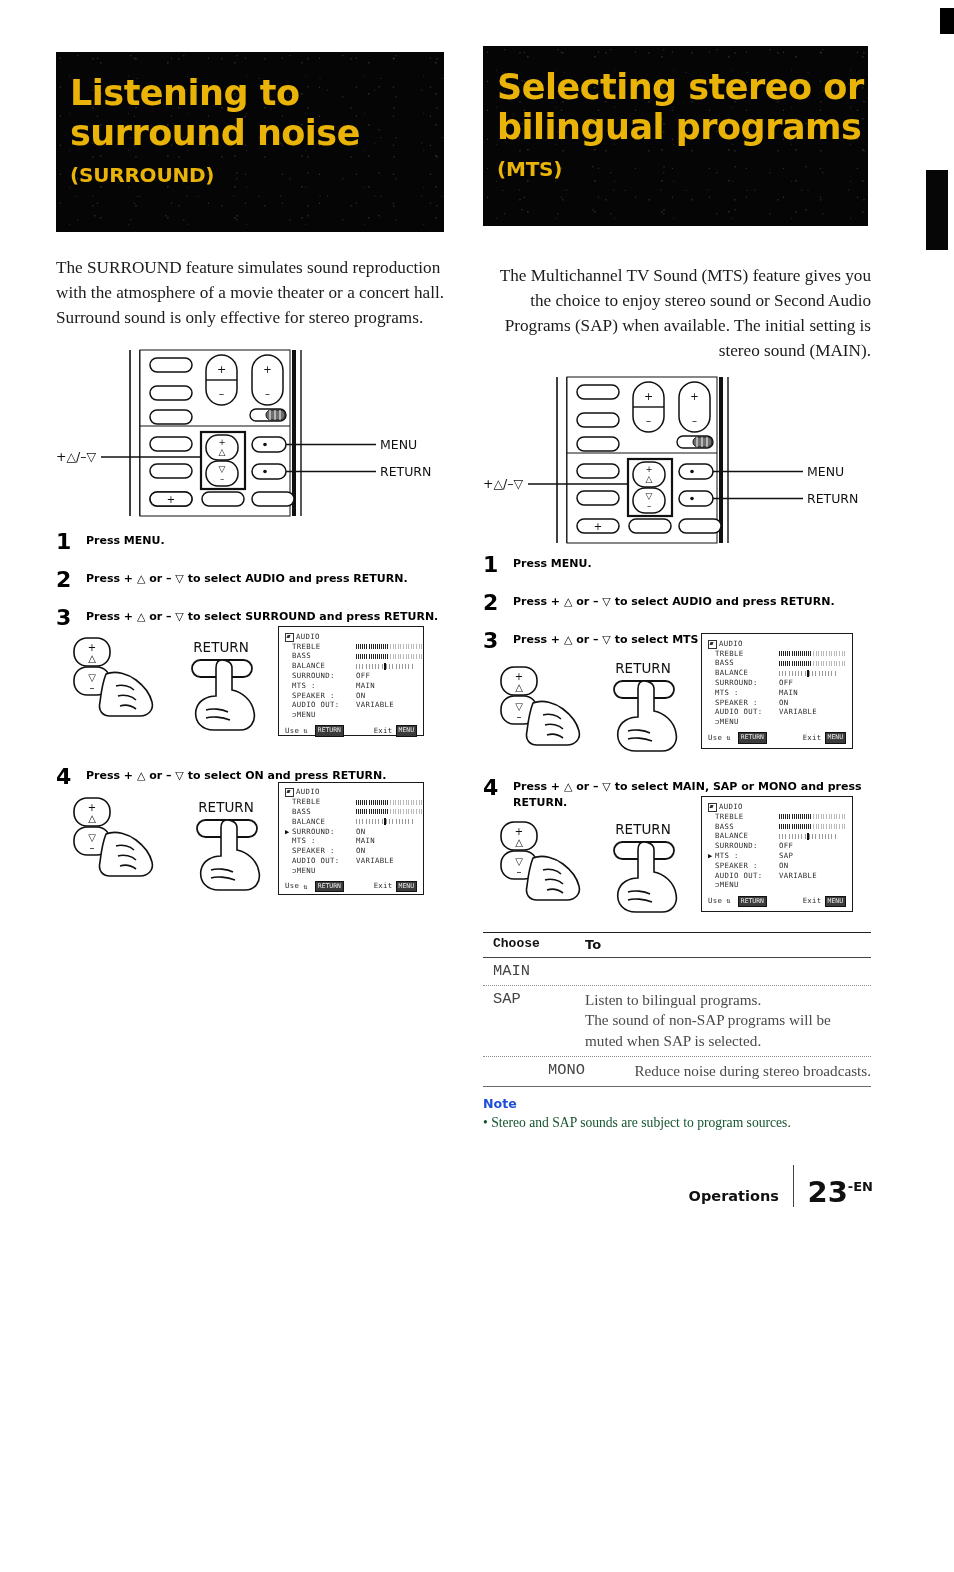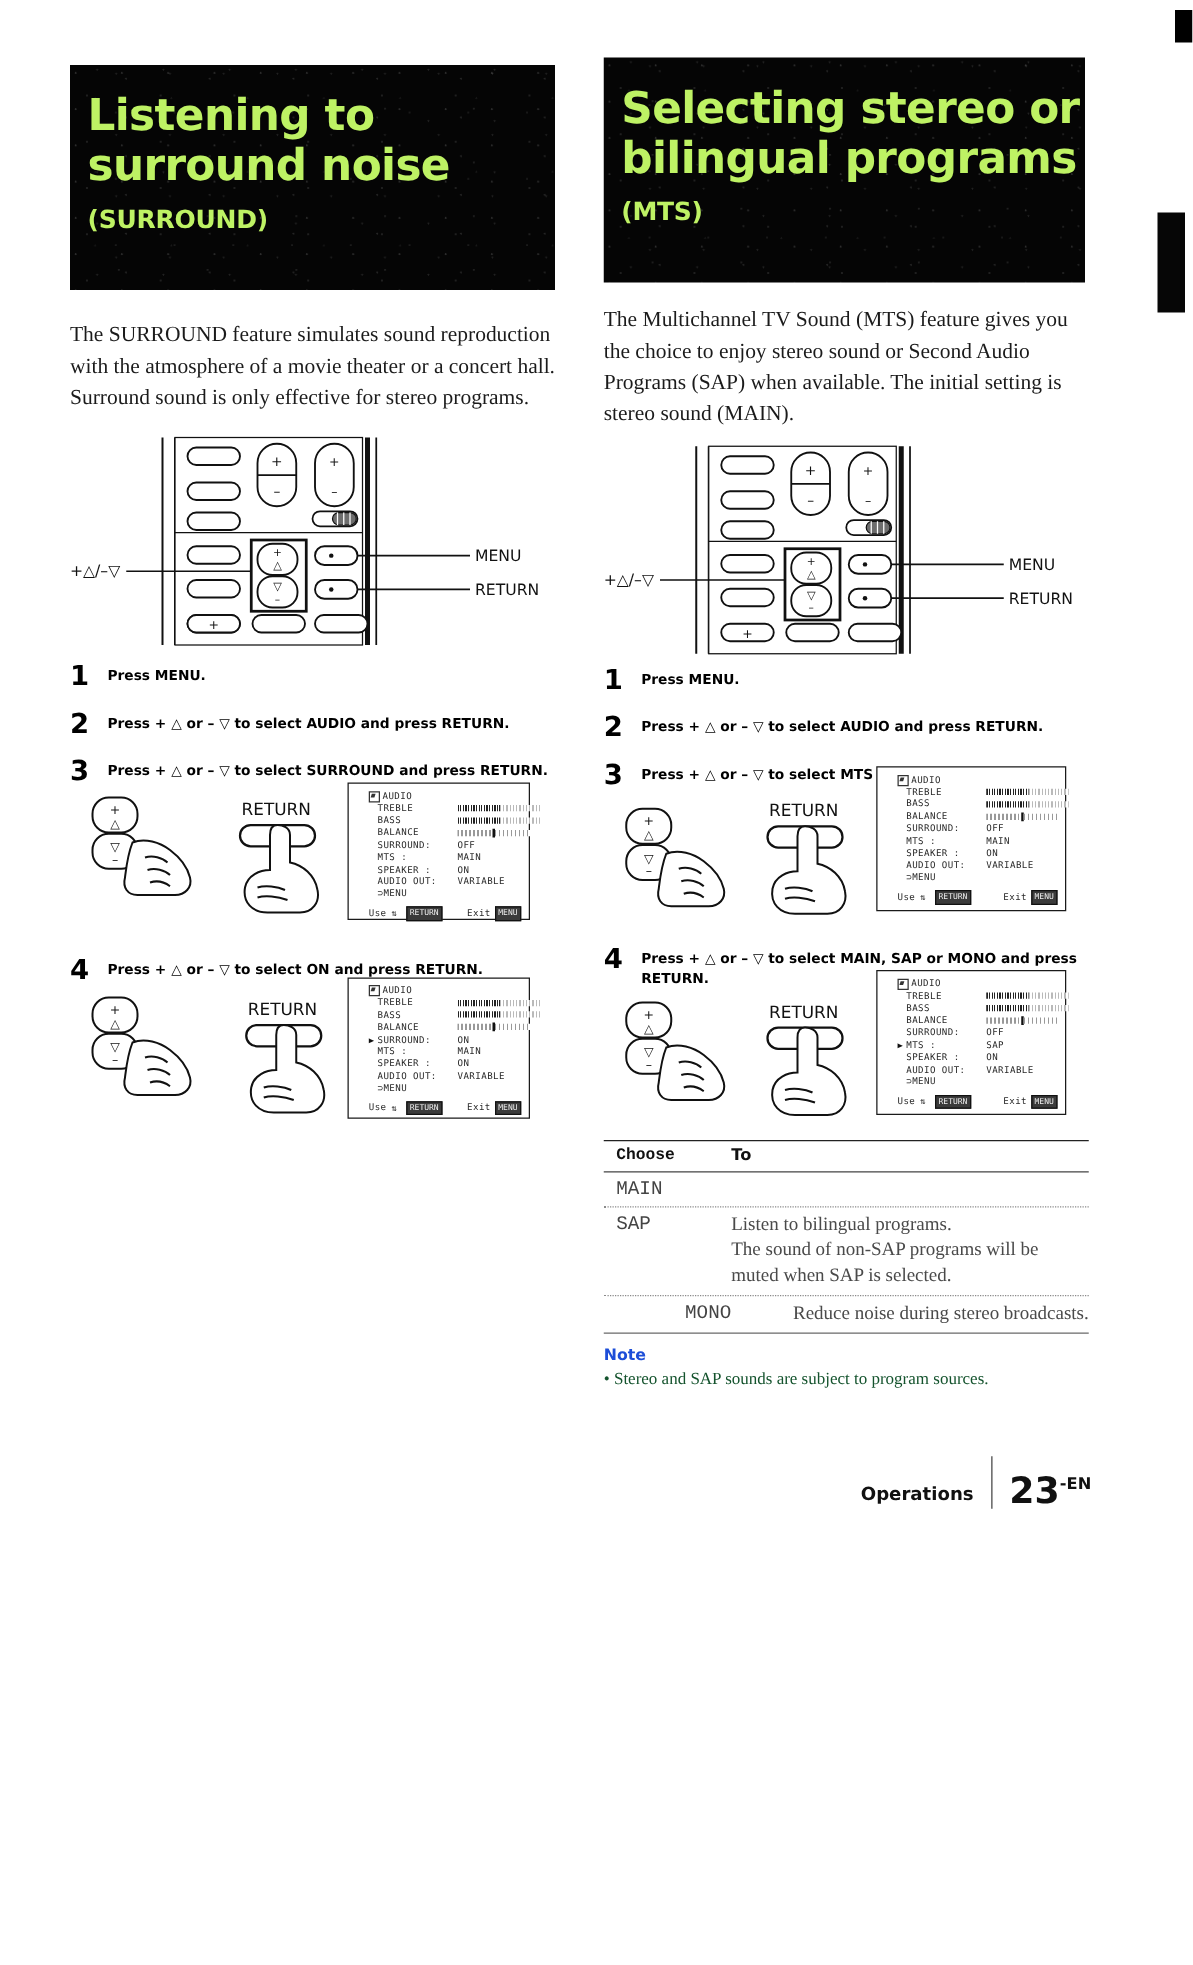--- a/index.html
+++ b/index.html
@@ -18,21 +18,21 @@
 
   
   .col{position:absolute;top:0;}
   .col-left{left:56px;width:388px;}
   .col-right{left:483px;width:388px;}
 
   
   .banner{
     position:relative;
     background:#050505;
-    color:#bef264;
+    color:#eab308;
     padding:22px 0 10px 14px;
     box-sizing:border-box;
   }
   .banner-l{height:180px;width:388px;}
   .banner-r{height:180px;width:385px;}
   .banner:after{
     content:"";position:absolute;inset:0;pointer-events:none;
     background-image:
       radial-gradient(circle at 12% 22%, rgba(255,255,255,.22) 0 .6px, transparent 1px),
       radial-gradient(circle at 41% 9%, rgba(255,255,255,.16) 0 .6px, transparent 1px),
@@ -100,21 +100,21 @@
   .illus{position:relative;height:118px;margin-top:4px;}
   .illus svg{position:absolute;left:0;top:0;}
 
   
   .osd{
     position:absolute;
     border:1.4px solid #1a1a1a;
     background:#fff;
     box-sizing:border-box;
     width:146px;height:110px;
-    padding:5px 6px 4px 16px;
+    padding:5px 6px 4px 6px;
     font-family:"DejaVu Sans Mono", monospace;
     font-size:7.3px;
     line-height:1.46;
     color:#2a2a2a;
     letter-spacing:.35px;
   }
   .osd-row{display:flex;align-items:center;height:9.8px;white-space:nowrap;}
   .osd-ptr{width:7px;flex:0 0 7px;font-size:7px;color:#111;}
   .osd-key{flex:0 0 64px;}
   .osd-val{flex:1;}
@@ -492,21 +492,21 @@
   <div class="col col-right">
 
     <div class="banner banner-r" style="margin-top:46px;">
       <h1>
         <span>Selecting stereo or</span><br>
         <span>bilingual programs</span>
       </h1>
       <div class="sub">(MTS)</div>
     </div>
 
-    <div class="intro" style="margin-top:17px;">The Multichannel TV Sound (MTS) feature gives you the choice to enjoy stereo sound or Second Audio Programs (SAP) when available.  The initial setting is stereo sound (MAIN).</div>
+    <div class="intro" style="margin-top:37px;text-align:right;">The Multichannel TV Sound (MTS) feature gives you the choice to enjoy stereo sound or Second Audio Programs (SAP) when available.  The initial setting is stereo sound (MAIN).</div>
 
     <div class="remote-wrap" style="margin-top:8px;">
       <svg width="388" height="175" viewBox="0 0 388 175">
         <g stroke="#111" fill="none" stroke-width="1.6">
           <line x1="74" y1="6" x2="74" y2="172"></line>
           <line x1="84" y1="6" x2="84" y2="172"></line>
           <rect x="84" y="6" width="150" height="166" stroke="#111" fill="#fff" stroke-width="1"></rect>
           <line x1="238" y1="6" x2="238" y2="172" stroke-width="4"></line>
           <line x1="245" y1="6" x2="245" y2="172" stroke-width="1.4"></line>
         </g>

